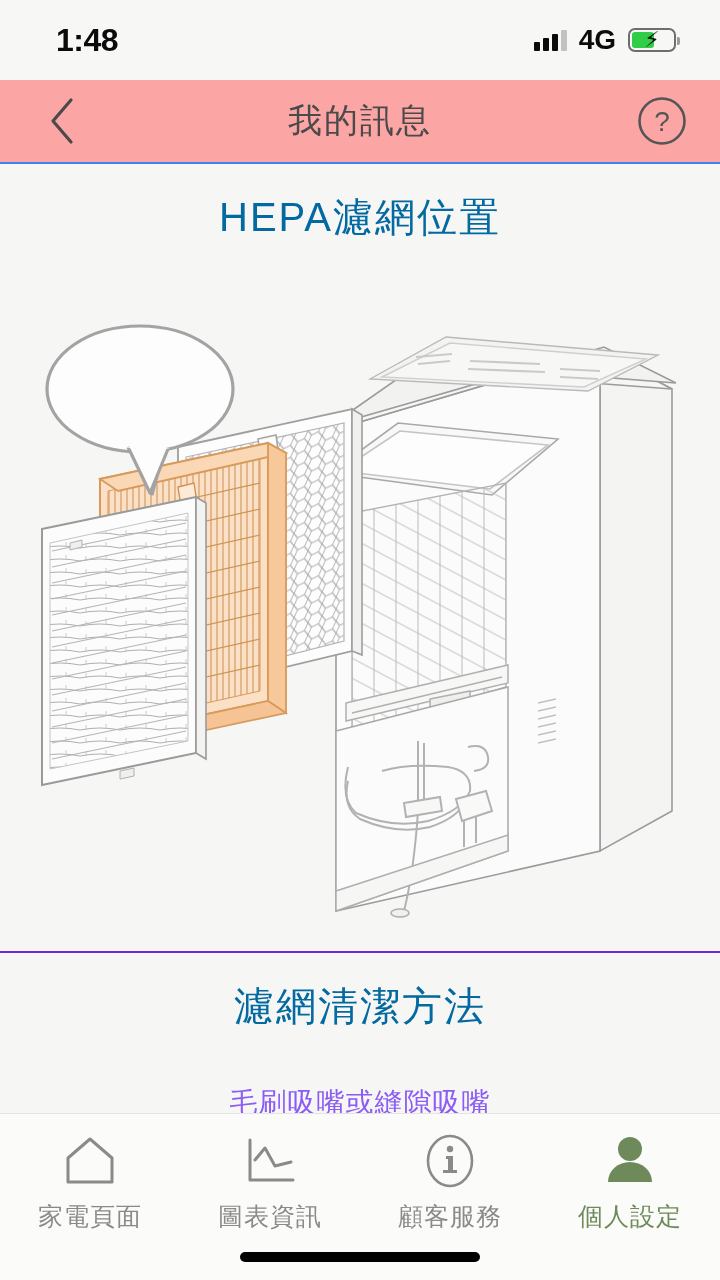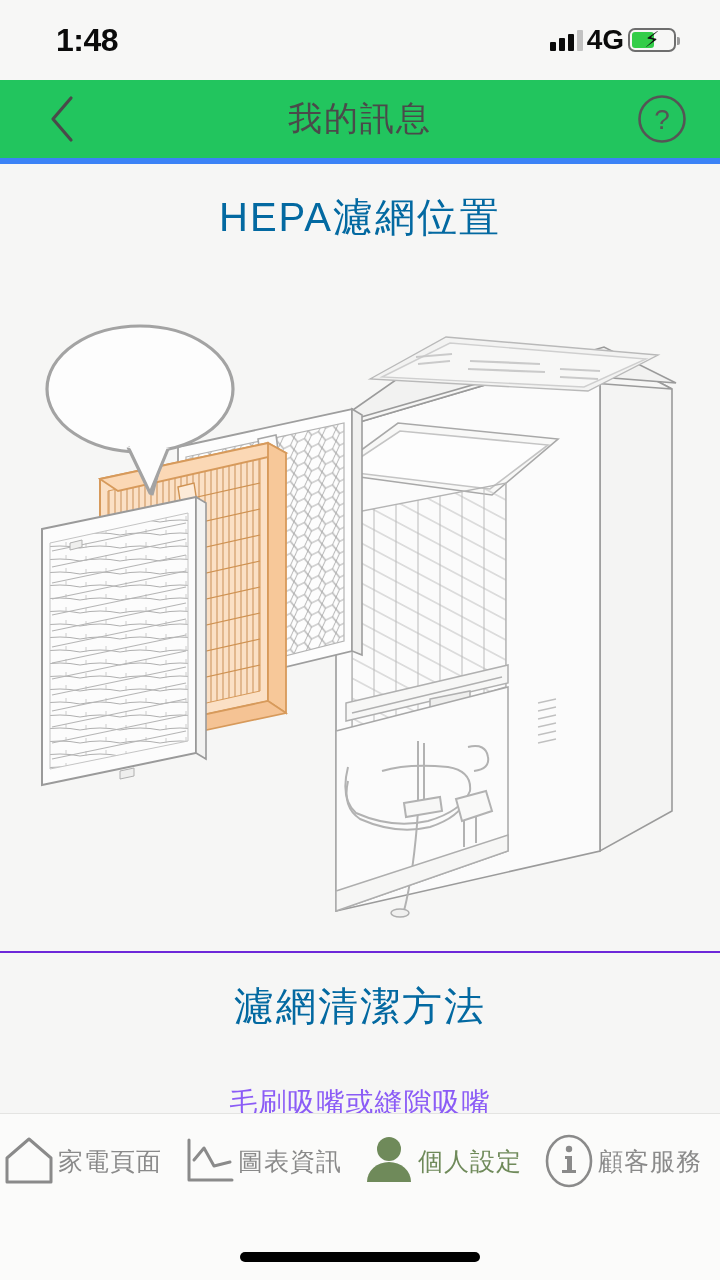--- a/index.html
+++ b/index.html
@@ -19,42 +19,42 @@
   .status-bar {
     height:80px; flex:0 0 80px;
     background:#f7f7f6;
     display:flex; align-items:center; justify-content:space-between;
     padding:0 44px 0 56px;
   }
   .status-time {
     font-size:32px; font-weight:700; color:#0b0b0b;
     letter-spacing:-0.5px;
   }
-  .status-right { display:flex; align-items:center; gap:4px; }
+  .status-right { display:flex; align-items:center; gap:12px; }
   .signal { display:flex; align-items:flex-end; gap:3px; height:22px; }
   .signal i { display:block; width:6px; background:#0b0b0b; border-radius:1px; }
   .signal i:nth-child(1){ height:9px; }
   .signal i:nth-child(2){ height:13px; }
   .signal i:nth-child(3){ height:17px; }
   .signal i:nth-child(4){ height:21px; background:#c2c2c2; }
   .net-label { font-size:28px; font-weight:600; color:#0b0b0b; letter-spacing:0px; }
   .battery { position:relative; width:48px; height:24px; border:2.5px solid #6e6e6e;
              border-radius:7px; display:flex; align-items:center; padding:2px; }
   .battery::after { content:""; position:absolute; right:-6px; top:7px;
                     width:3px; height:8px; background:#9a9a9a; border-radius:0 2px 2px 0; }
   .battery-fill { height:100%; background:#32cd48; border-radius:3px; }
   .bolt { position:absolute; left:50%; top:50%; transform:translate(-50%,-50%);
           font-size:22px; line-height:1; color:#111; font-weight:900; }
 
   
   .nav-bar {
     height:84px; flex:0 0 84px; position:relative;
-    background:#22c55e;
+    background:#fca5a5;
     display:flex; align-items:center; justify-content:center;
-    border-bottom:6px solid #3b82f6;
+    border-bottom:2px solid #3b82f6;
   }
   .nav-back {
     position:absolute; left:34px; top:50%; transform:translateY(-50%);
     width:56px; height:56px; display:flex; align-items:center; justify-content:center;
   }
   .nav-title { font-size:34px; color:#4a4a4a; letter-spacing:2px; }
   .nav-help {
     position:absolute; right:30px; top:50%; transform:translateY(-50%);
     width:56px; height:56px; display:flex; align-items:center; justify-content:center;
   }
@@ -78,22 +78,22 @@
   }
 
   
   .tab-bar {
     flex:0 0 167px; height:167px; background:#fbfbfa;
     border-top:1px solid #e4e4e2;
     display:flex; align-items:flex-start; justify-content:space-around;
     padding-top:16px;
   }
   .tab {
-    width:180px; display:flex; flex-direction:row;
-    align-items:center; gap:0; cursor:pointer;
+    width:180px; display:flex; flex-direction:column;
+    align-items:center; gap:8px; cursor:pointer;
   }
   .tab-icon { height:62px; display:flex; align-items:center; justify-content:center; }
   .tab-label { font-size:25px; color:#8a8a8a; letter-spacing:1px; }
   .tab.active .tab-label { color:#6f8a5a; }
 
   .home-indicator {
     position:absolute; bottom:18px; left:50%; transform:translateX(-50%);
     width:240px; height:10px; background:#000; border-radius:6px;
   }
 </style>
@@ -329,36 +329,36 @@
     <div class="tab">
       <div class="tab-icon">
         <svg width="58" height="54" viewBox="0 0 58 54">
           <path d="M9 6 L9 46 L52 46" fill="none" stroke="#8a8a8a" stroke-width="3" stroke-linecap="round" stroke-linejoin="round"></path>
           <path d="M14 26 L24 14 L34 32 L50 28" fill="none" stroke="#8a8a8a" stroke-width="3" stroke-linecap="round" stroke-linejoin="round"></path>
         </svg>
       </div>
       <div class="tab-label">圖表資訊</div>
     </div>
 
-    <div class="tab active">
-      <div class="tab-icon">
-        <svg width="58" height="54" viewBox="0 0 58 54">
-          <circle cx="29" cy="15" r="12" fill="#6f8a5a"></circle>
-          <path d="M7 48 A22 20 0 0 1 51 48 Z" fill="#6f8a5a"></path>
-        </svg>
-      </div>
-      <div class="tab-label">個人設定</div>
-    </div>
-
     <div class="tab">
       <div class="tab-icon">
         <svg width="58" height="58" viewBox="0 0 58 58">
           <ellipse cx="29" cy="29" rx="22" ry="25" fill="none" stroke="#8a8a8a" stroke-width="2.6"></ellipse>
           <circle cx="29" cy="17" r="3.2" fill="#8a8a8a"></circle>
           <path d="M25 24 L32 24 L32 38 L36 38 L36 41 L22 41 L22 38 L27 38 L27 27 L25 27 Z" fill="#8a8a8a"></path>
         </svg>
       </div>
       <div class="tab-label">顧客服務</div>
     </div>
+
+    <div class="tab active">
+      <div class="tab-icon">
+        <svg width="58" height="54" viewBox="0 0 58 54">
+          <circle cx="29" cy="15" r="12" fill="#6f8a5a"></circle>
+          <path d="M7 48 A22 20 0 0 1 51 48 Z" fill="#6f8a5a"></path>
+        </svg>
+      </div>
+      <div class="tab-label">個人設定</div>
+    </div>
   </div>
 
   <div class="home-indicator"></div>
 </div>
 
 </body></html>

